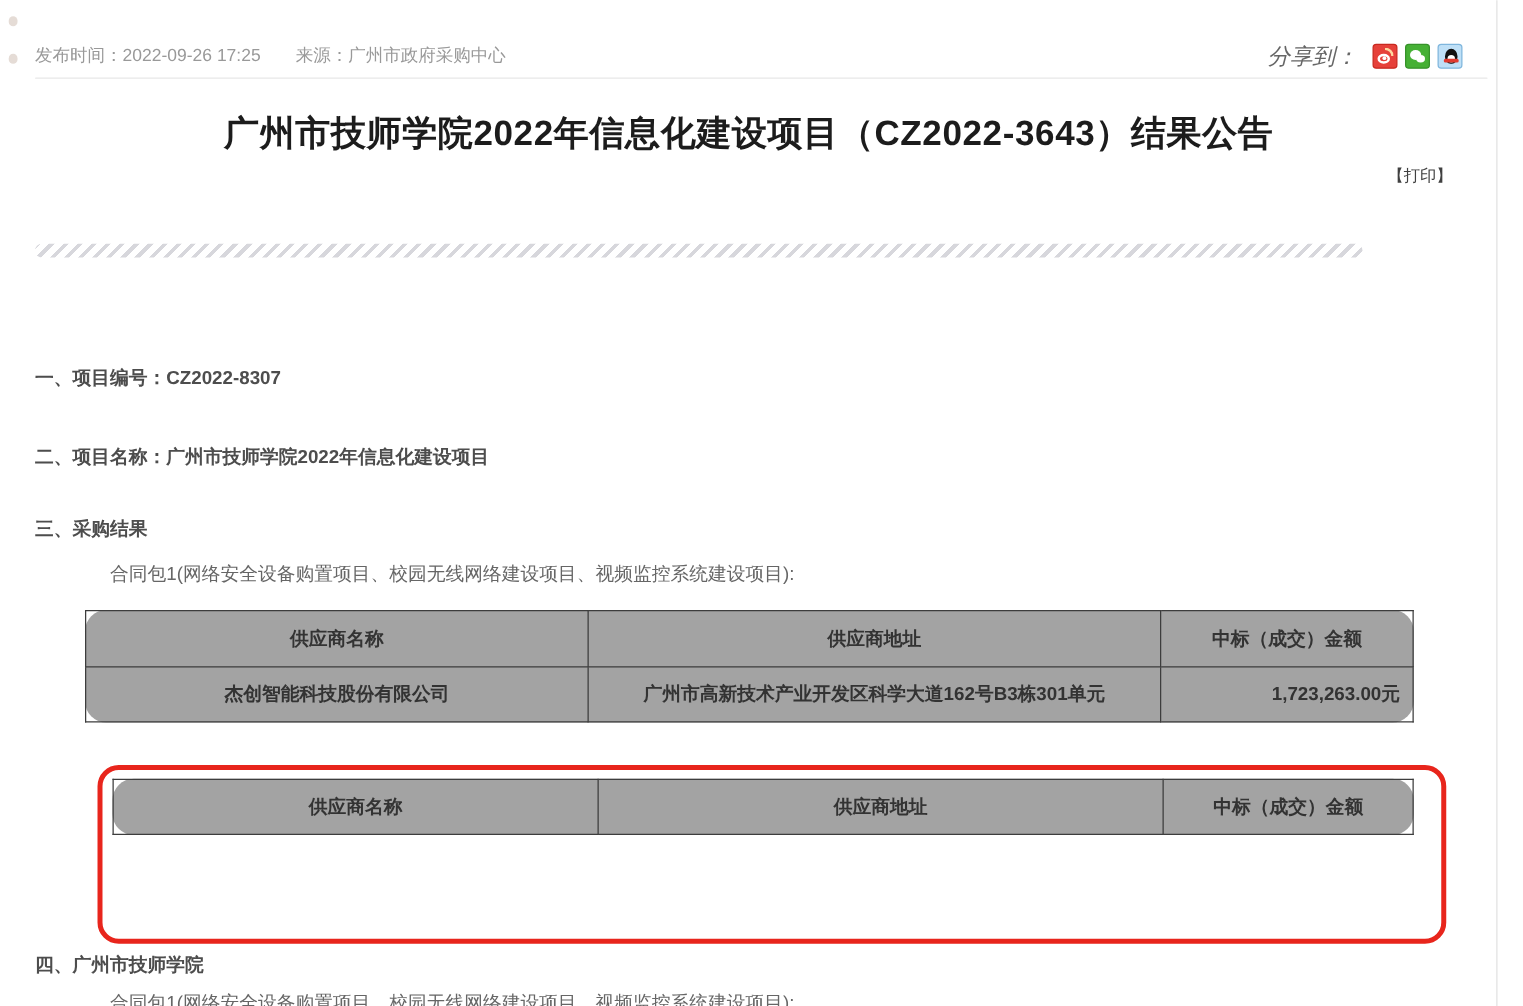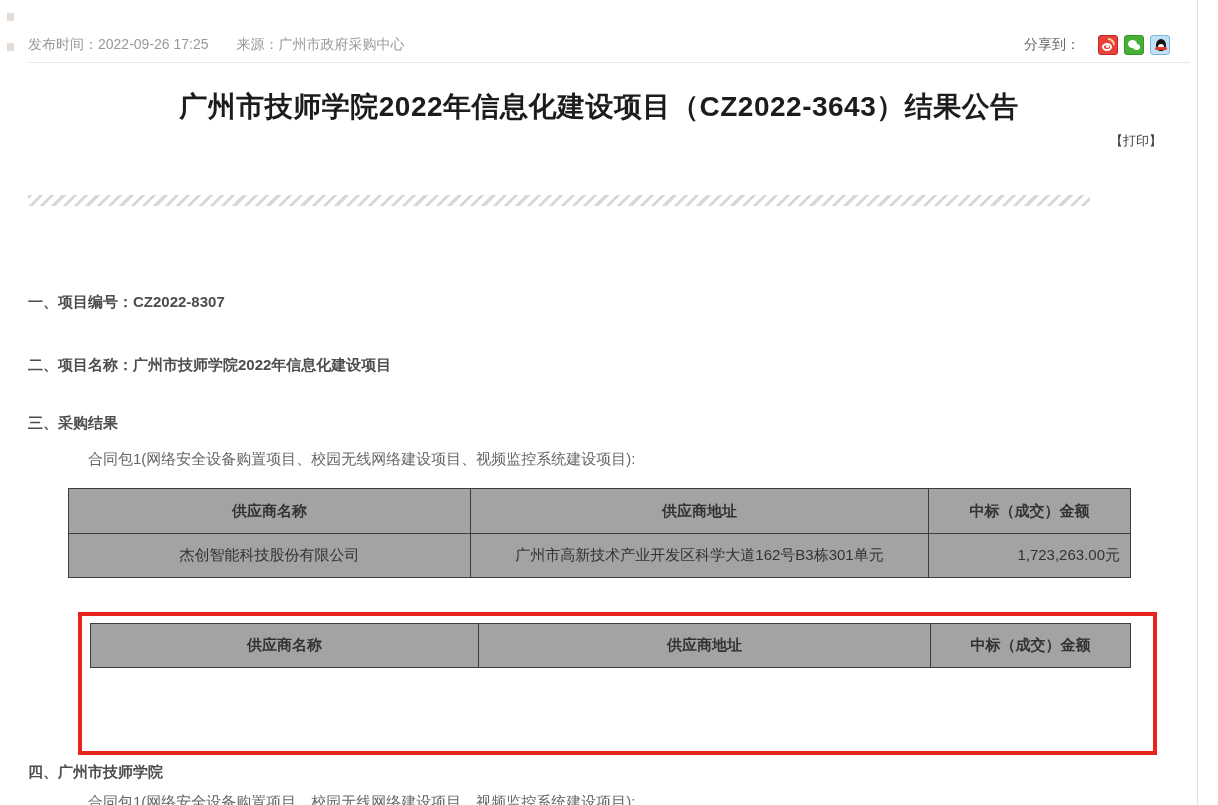--- a/index.html
+++ b/index.html
@@ -1,31 +1,31 @@
 <!DOCTYPE html>
 <html><head>
 <meta charset="utf-8">
 <style>
-  * { margin:0; padding:0; box-sizing:border-box; }
+  * { margin:0; padding:0; box-sizing:border-box;border-radius:17px; }
   html,body { width:1218px; height:805px; overflow:hidden; background:#ffffff; }
   body { font-family:"Liberation Sans","DejaVu Sans",sans-serif; position:relative; }
   .page { position:relative; width:1218px; height:805px; background:#fff; }
 
   .right-edge { position:absolute; left:1197px; top:0; width:1px; height:805px; background:#e2e2e2; }
 
   .edge-artifact { position:absolute; left:7px; width:7px; height:8px; background:#cfc0b4; opacity:.55; }
   .edge-artifact.a1 { top:13px; }
   .edge-artifact.a2 { top:43px; }
 
   
   .meta-bar { position:absolute; top:34px; left:28px; right:48px; height:22px;
               font-size:14px; color:#999; display:flex; align-items:center; }
   .meta-item { margin-right:28px; white-space:nowrap; }
   .share-wrap { margin-left:auto; display:flex; align-items:center; color:#666; }
-  .share-label { font-size:14px; margin-right:12px; }
+  .share-label { font-size:18px; margin-right:6px;font-style:italic; }
   .share-icon { width:20px; height:20px; border-radius:3px; margin-left:6px; position:relative; overflow:hidden; cursor:pointer; }
 
   .icon-weibo { background:#e6413a; border:1px solid #c8281f; }
   .icon-weibo .eye { position:absolute; left:3px; bottom:3px; width:10px; height:8px; border:2px solid #fff; border-radius:50%; background:transparent; }
   .icon-weibo .pupil { position:absolute; left:7px; bottom:6px; width:3px; height:3px; background:#fff; border-radius:50%; }
   .icon-weibo .ray { position:absolute; right:2px; top:2px; width:7px; height:7px; border-top:2px solid #ffd9a0; border-right:2px solid #ffd9a0; border-radius:0 8px 0 0; }
 
   .icon-wechat { background:#46b035; border:1px solid #36922a; }
   .icon-wechat .bub1 { position:absolute; left:3px; top:4px; width:9px; height:8px; background:#fff; border-radius:50%; }
   .icon-wechat .bub2 { position:absolute; right:3px; bottom:4px; width:7px; height:6px; background:#fff; border-radius:50%; }
@@ -56,21 +56,21 @@
   .pk2 { top:588px; }
 
   table.result { position:absolute; border-collapse:collapse; table-layout:fixed; background:#a3a3a3; }
   table.result th, table.result td { border:1px solid #3d3d3d; font-size:15px; color:#333; text-align:center; vertical-align:middle; padding:2px 8px; }
   table.result th { font-weight:bold; }
   table.result td.amount, table.result th.amount-h { }
   table.result td.amount { text-align:right; padding-right:10px; }
 
   .table1 { top:488px; left:68px; width:1062px; }
   .table1 th { height:45px; }
-  .table1 td { height:44px; }
+  .table1 td { height:44px;font-weight:bold; }
   .t1c1 { width:402px; } .t1c2 { width:458px; } .t1c3 { width:202px; }
 
   .table2 { top:623px; left:90px; width:1040px; }
   .table2 th { height:44px; }
   .table2 td { height:64px; line-height:26px; }
   .t2c1 { width:388px; } .t2c2 { width:452px; } .t2c3 { width:200px; }
 
   .highlight-box { position:absolute; top:612px; left:78px; width:1079px; height:143px;
                    border:4px solid #e8251c; pointer-events:none; }
 

